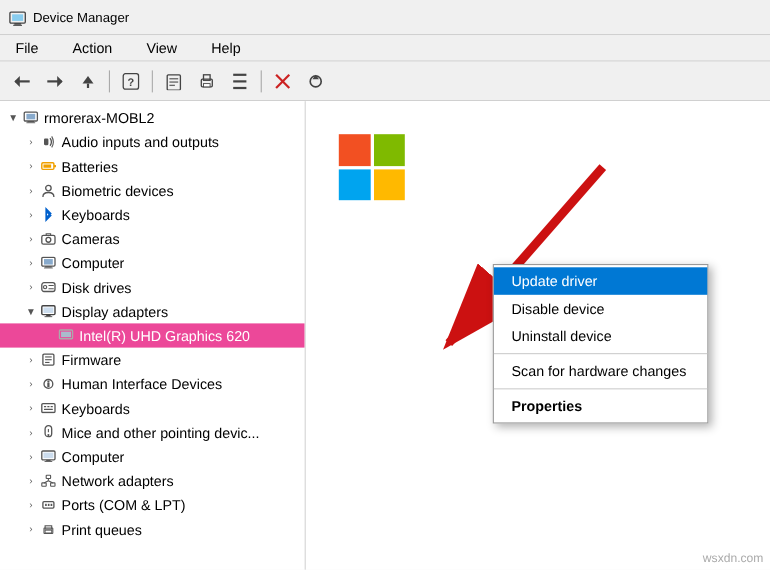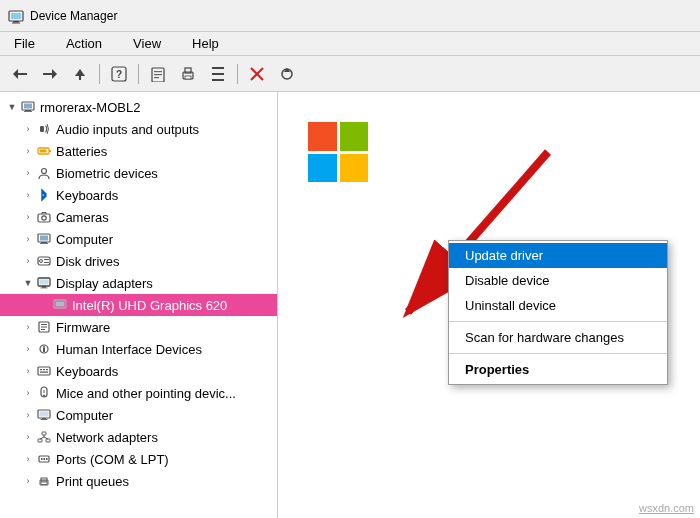--- a/index.html
+++ b/index.html
@@ -172,21 +172,21 @@
       width: 100%;
       height: 100%;
       pointer-events: none;
     }
 
     
     .context-menu {
       position: absolute;
       top: 148px;
       left: 170px;
-      width: 220px;
+      width: 196px;
       background: #fff;
       border: 1px solid #999;
       box-shadow: 3px 3px 8px rgba(0,0,0,0.3);
       z-index: 100;
       padding: 2px 0;
     }
     .ctx-item {
       padding: 5px 16px;
       font-size: 13px;
       cursor: pointer;
@@ -205,21 +205,20 @@
       margin: 3px 0;
     }
 
     
     .watermark {
       position: absolute;
       bottom: 4px;
       right: 6px;
       font-size: 11px;
       color: #aaa;
-      text-decoration: underline;
     }
   </style>
 </head>
 <body>
 
 <div class="title-bar">
   <svg class="title-bar-icon" viewBox="0 0 16 16">
     <rect x="1" y="3" width="14" height="10" rx="1" fill="none" stroke="#444" stroke-width="1.2"></rect>
     <rect x="3" y="5" width="10" height="6" fill="#88ccee"></rect>
     <rect x="5" y="13" width="6" height="1.5" fill="#444"></rect>

